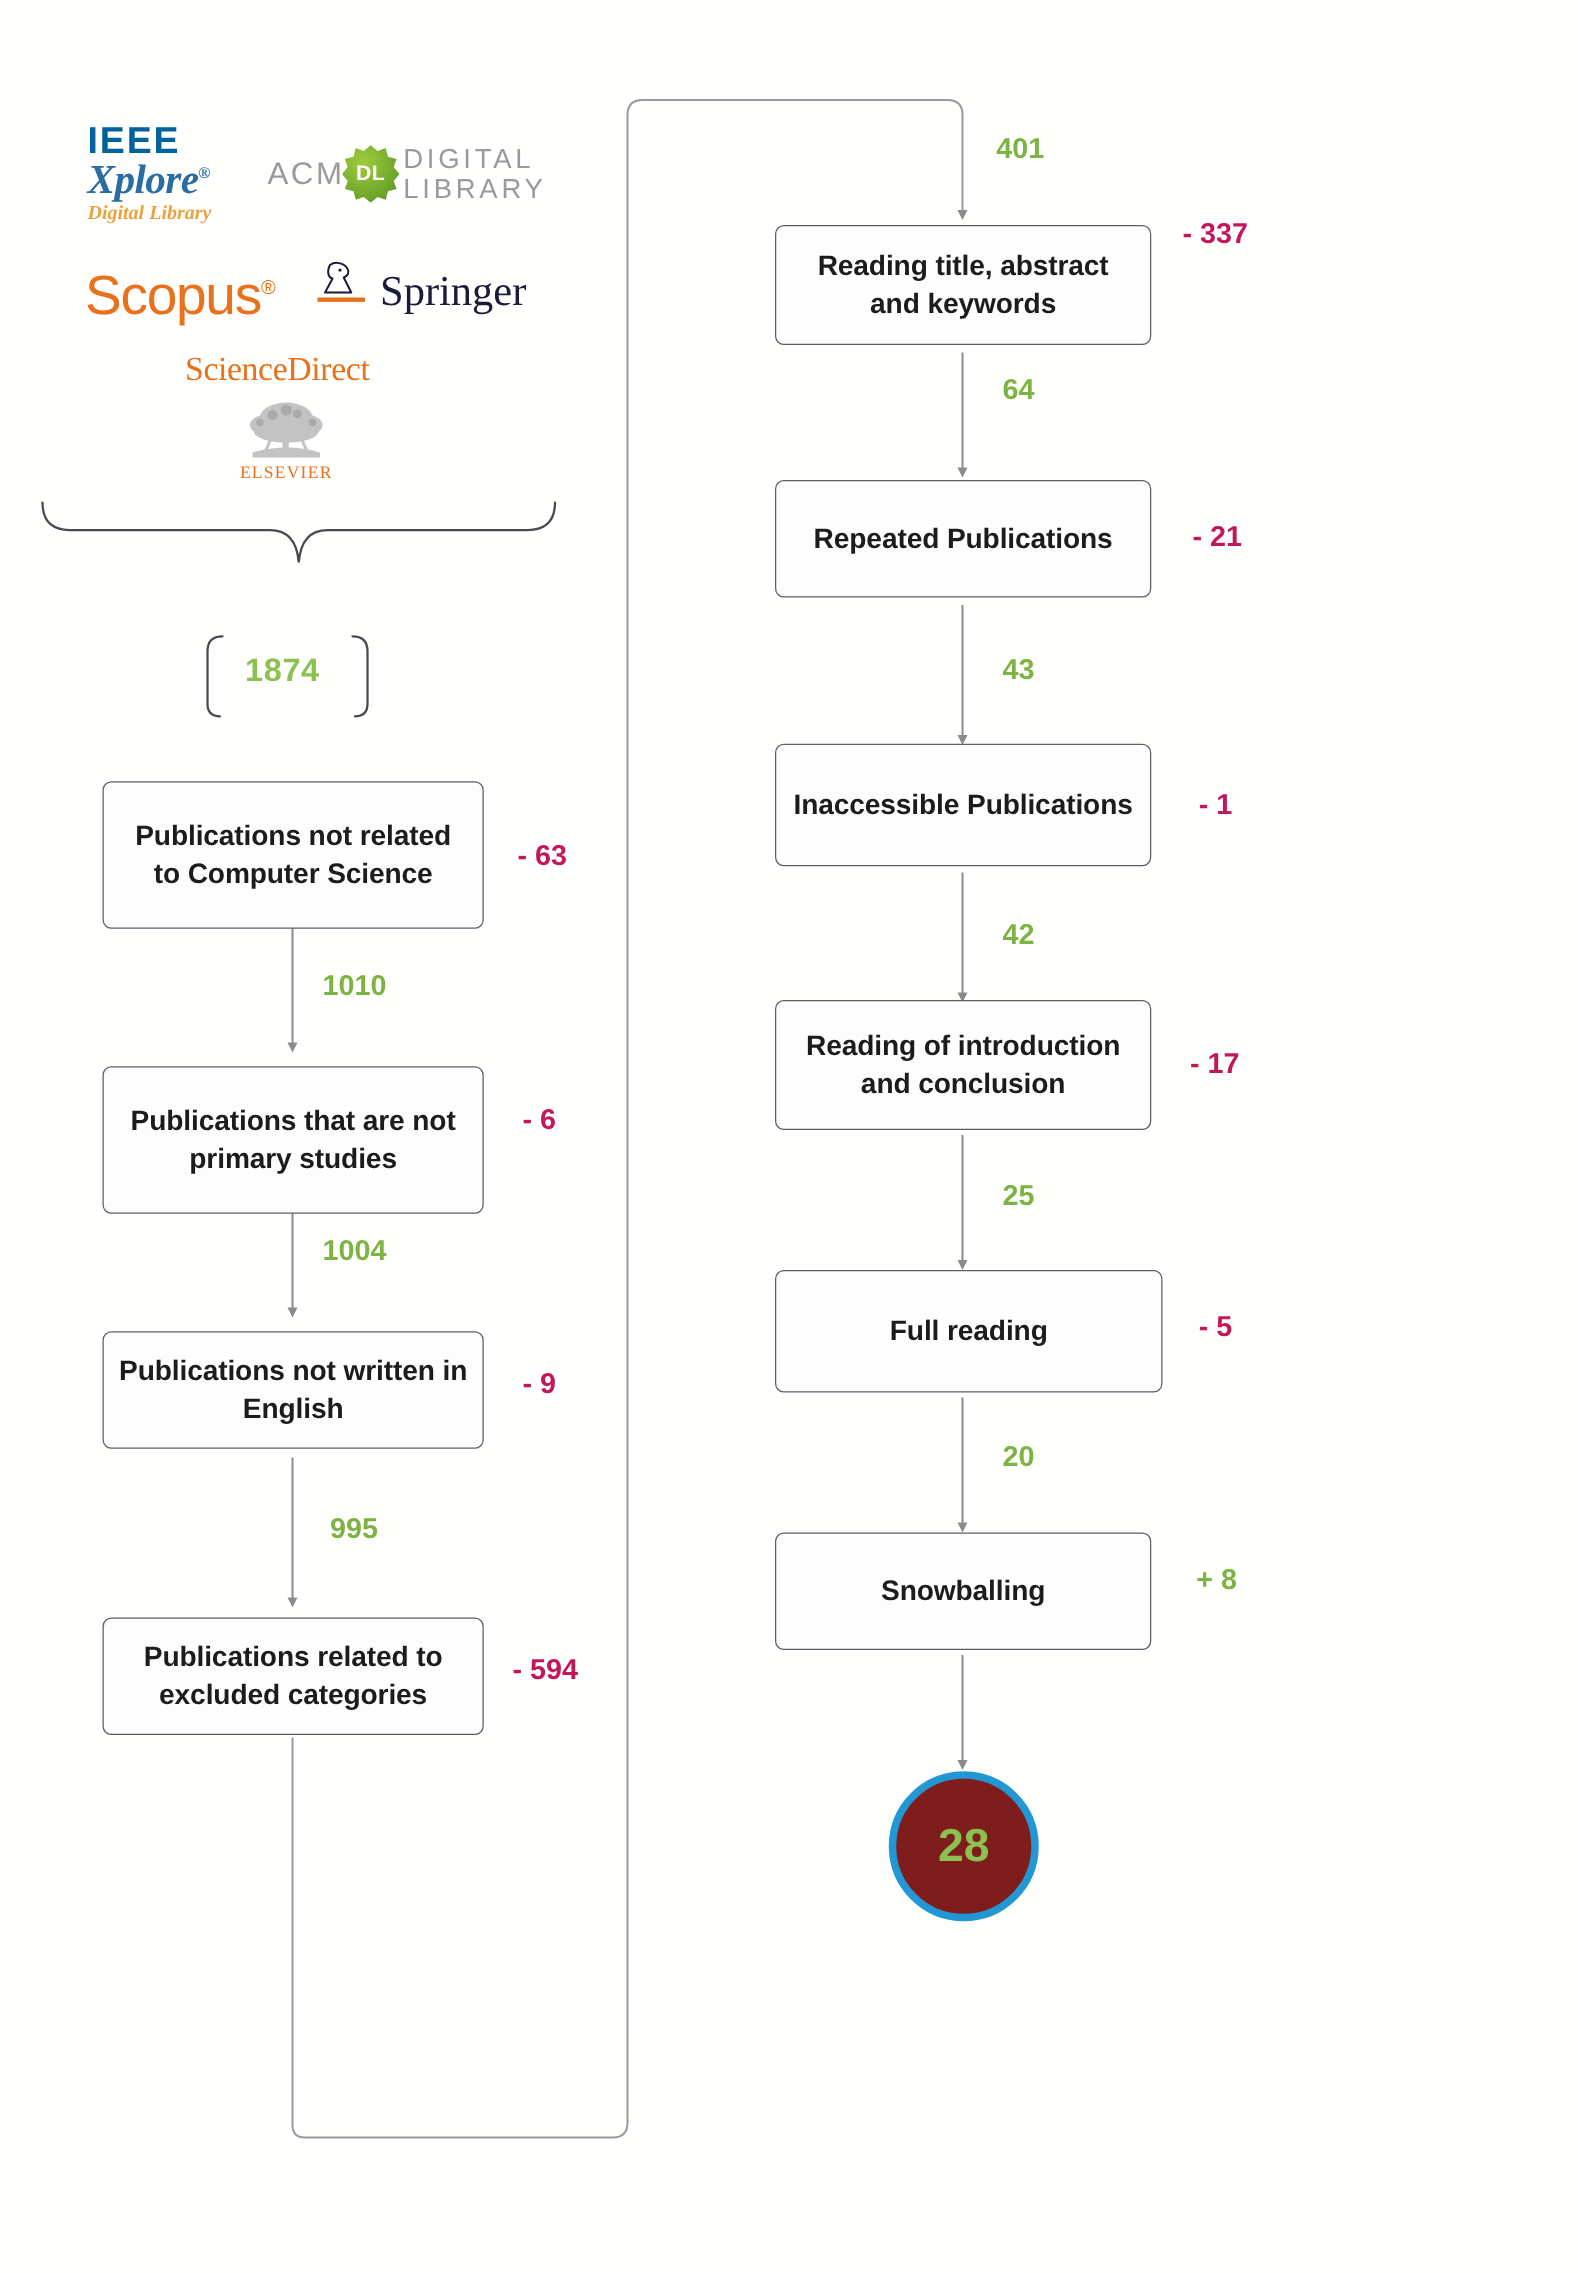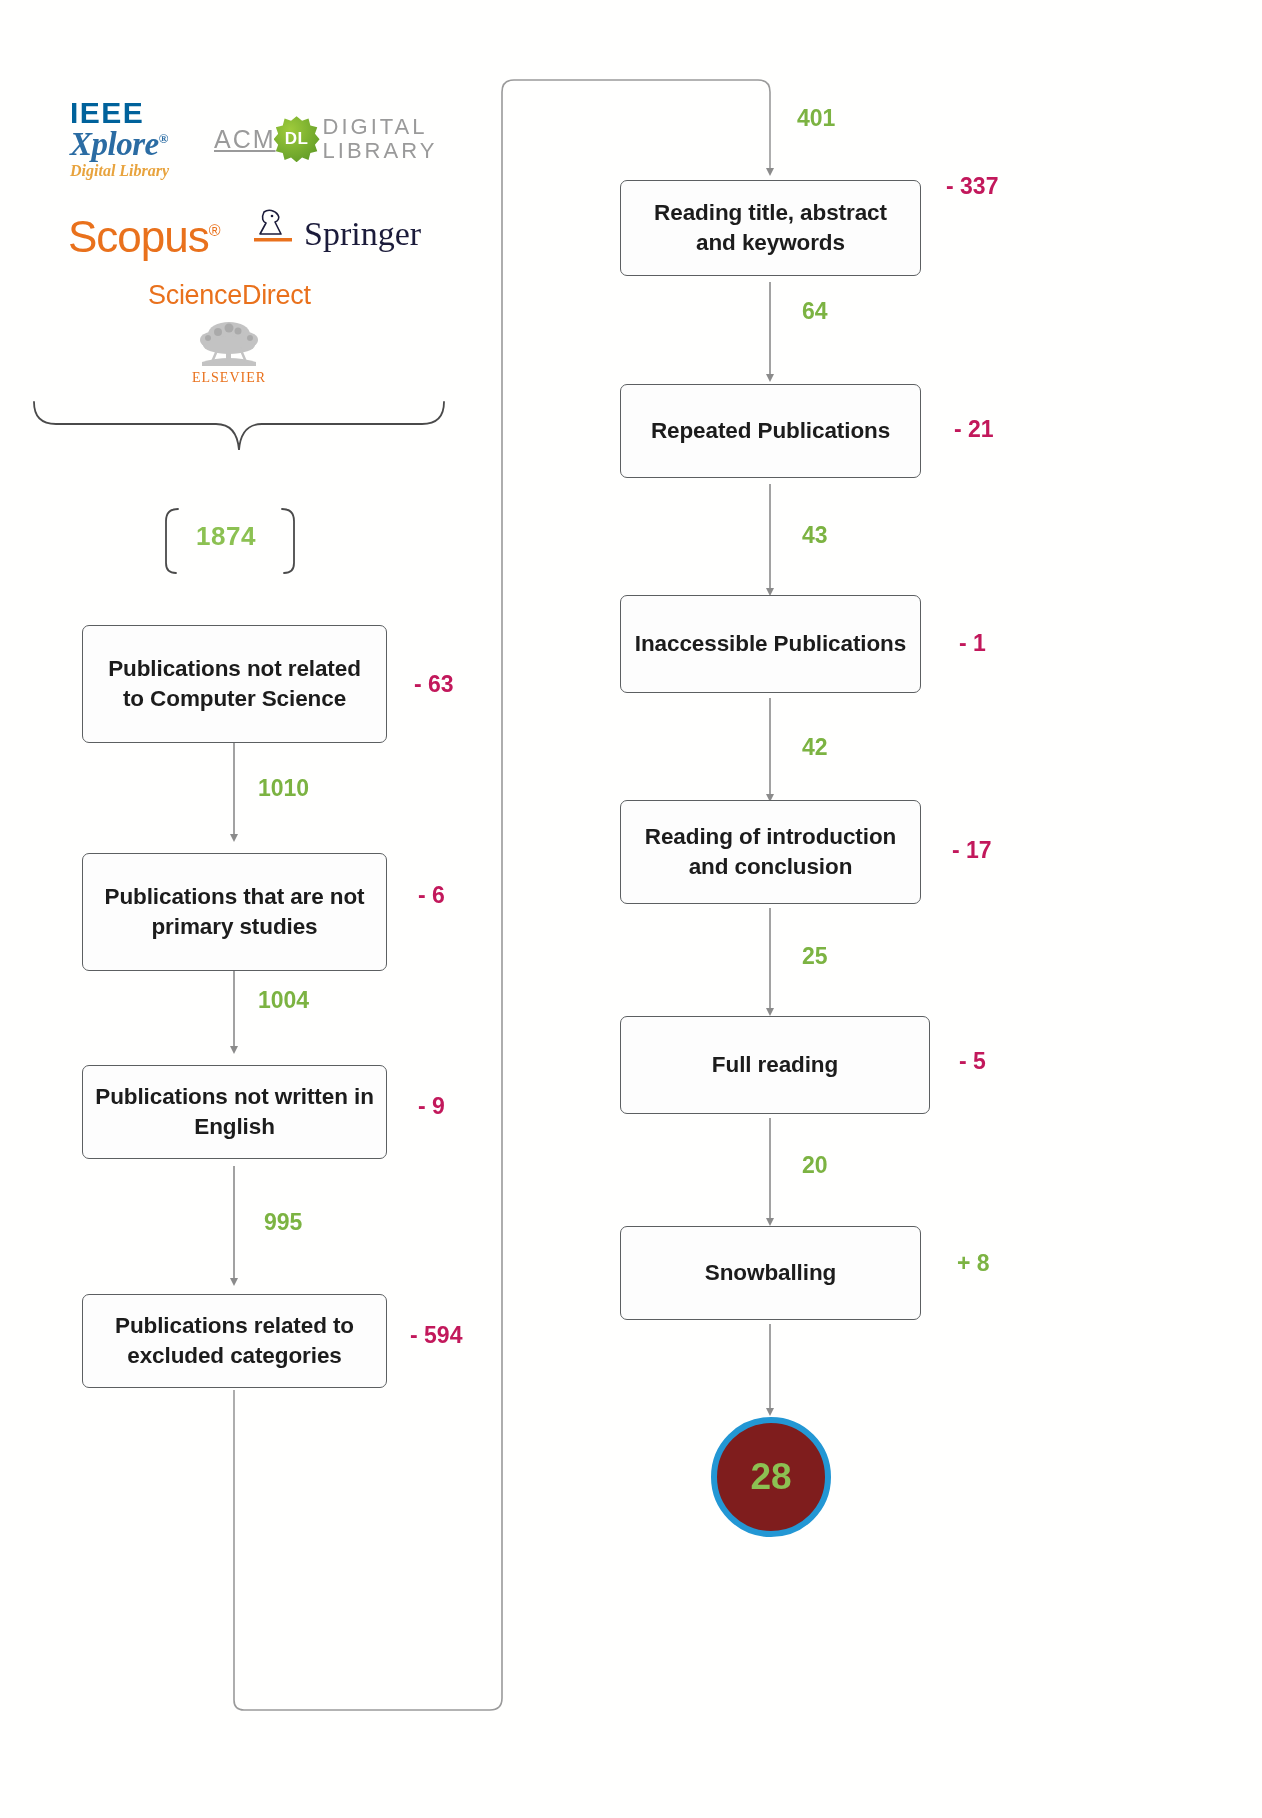--- a/index.html
+++ b/index.html
@@ -126,21 +126,20 @@
   }
 
   
   #logo-acm { left: 214px; top: 115px; display: flex; align-items: center; }
   #logo-acm .acm-word {
     font-family: "Liberation Sans", sans-serif;
     font-size: 25px;
     letter-spacing: 2px;
     color: #9a9a9a;
     font-weight: normal;
-    text-decoration: underline;
   }
   #logo-acm .acm-blob {
     position: relative;
     width: 46px; height: 46px;
     margin: 0 3px 0 -2px;
     display: flex; align-items: center; justify-content: center;
   }
   #logo-acm .acm-blob .blob-shape {
     position: absolute; inset: 0;
     background: radial-gradient(circle at 35% 30%, #9fcb3b 0%, #6aa32a 70%, #4f8c1d 100%);
@@ -184,21 +183,21 @@
   #logo-springer .spr-word {
     font-family: "Liberation Serif", serif;
     font-size: 34px;
     color: #1b1b3a;
     line-height: 1.05;
   }
 
   
   #logo-sciencedirect {
     left: 148px; top: 280px;
-    font-family: Liberation Sans, sans-serif;
+    font-family: Liberation Serif, serif;
     font-size: 27px;
     color: #e9711c;
     letter-spacing: -0.3px;
   }
   
   #logo-elsevier { left: 186px; top: 318px; width: 86px; text-align: center; }
   #logo-elsevier .els-word {
     font-family: "Liberation Serif", serif;
     font-size: 14px;
     color: #e9711c;

